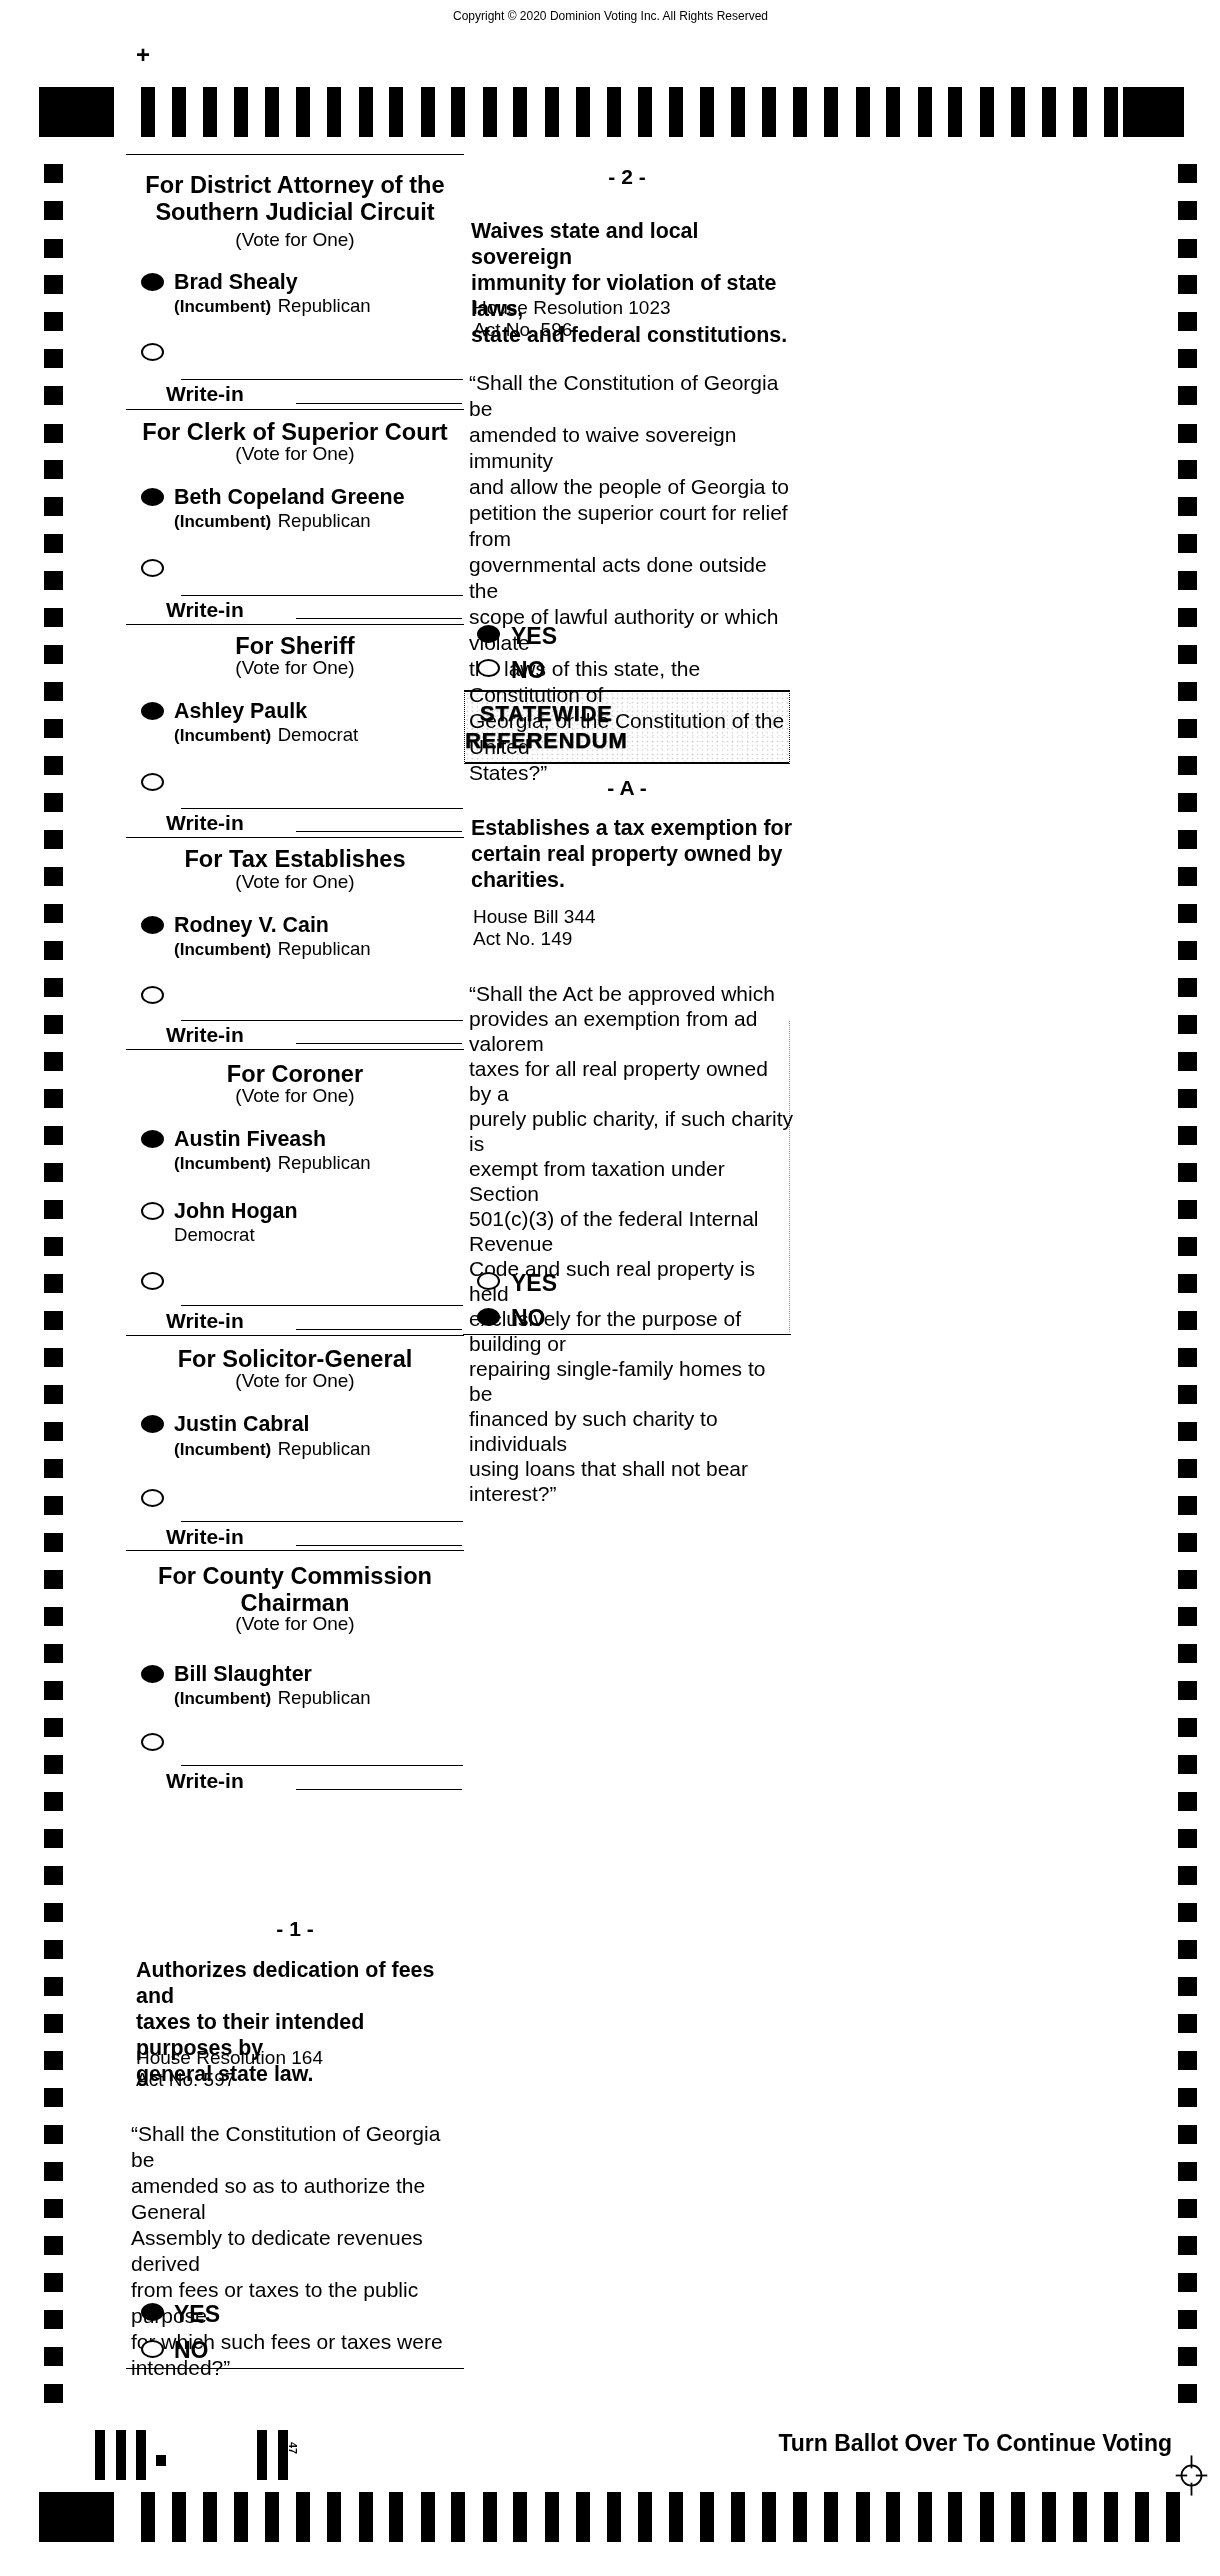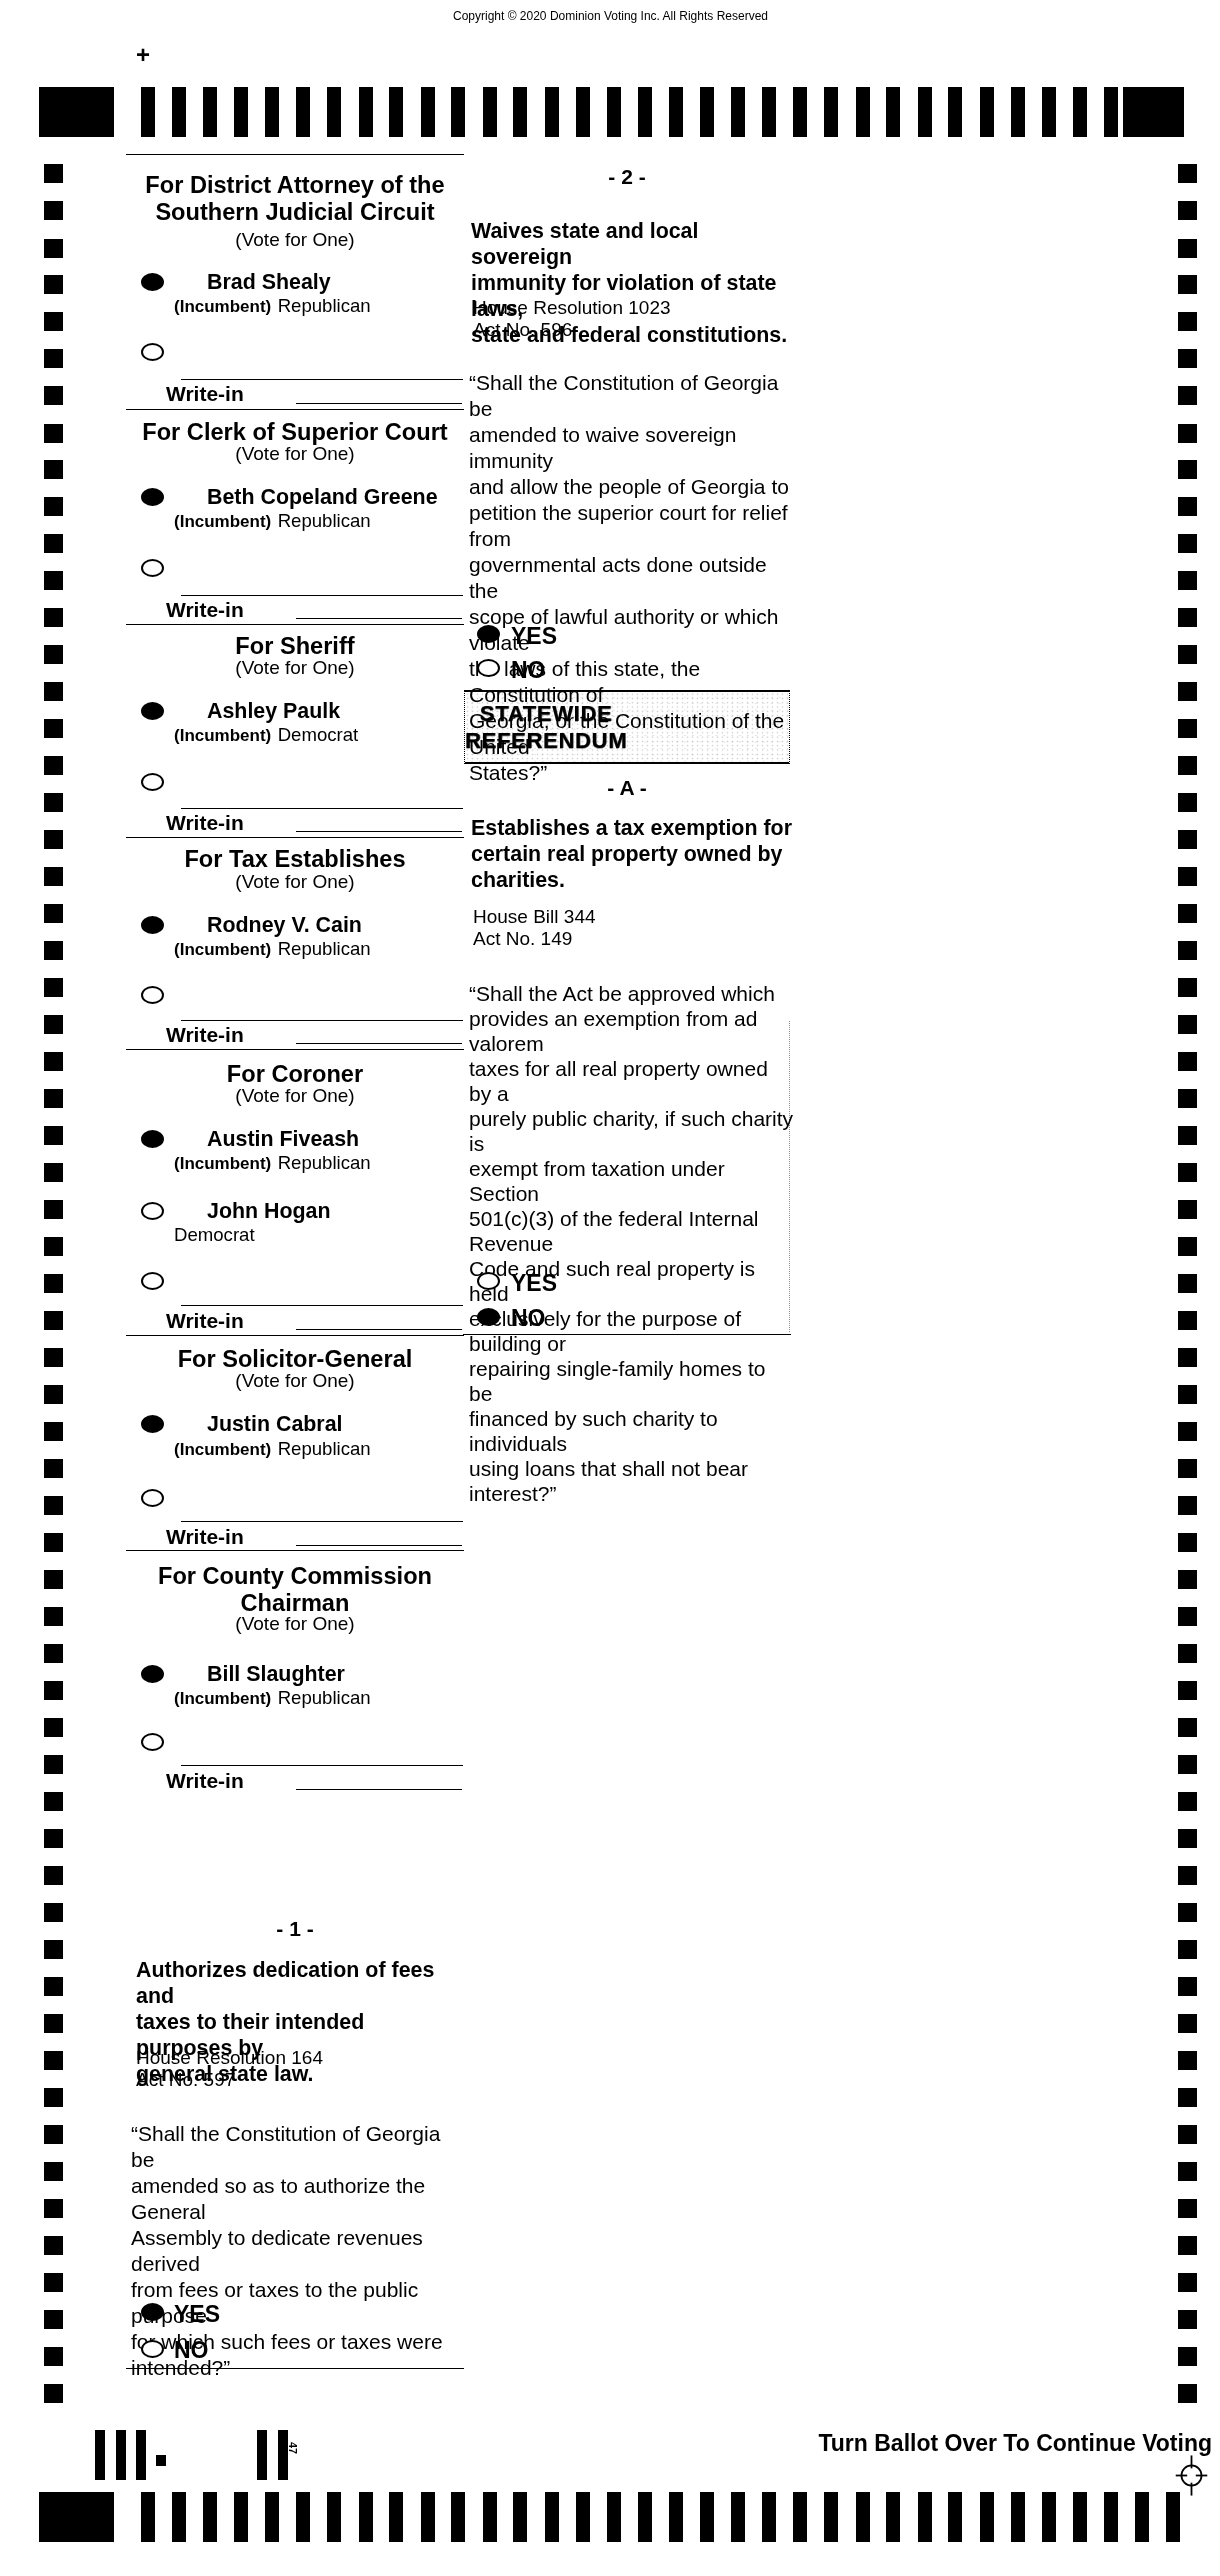--- a/index.html
+++ b/index.html
@@ -9,21 +9,21 @@
   }
   .abs{position:absolute;}
   .mark{position:absolute;background:#000;}
   .copyright{font-size:12px;text-align:center;}
   .plus{font-size:24px;font-weight:bold;}
   .rule{border-top:1.4px solid #000;}
   .title{font-weight:bold;font-size:23.6px;line-height:27px;text-align:center;white-space:pre-line;}
   .votefor{font-size:19px;text-align:center;}
   .bubble{width:23px;height:18px;border:2.1px solid #000;border-radius:50%;background:#fff;box-sizing:border-box;}
   .bubble.filled{background:#000;}
-  .cname{font-weight:bold;font-size:21.4px;white-space:nowrap;margin-left:33px;}
+  .cname{font-weight:bold;font-size:21.4px;white-space:nowrap;}
   .candmeta{font-size:18.6px;white-space:nowrap;}
   .qual{font-weight:bold;font-size:17px;}
   .party{margin-left:6.4px;}
   .qual:empty + .party{margin-left:0;}
   .wlabel{font-weight:bold;font-size:21px;}
   .wline,.wunder{border-top:1.4px solid #000;}
   .qnum{font-weight:bold;font-size:21px;text-align:center;}
   .qsummary{font-weight:bold;font-size:21.4px;line-height:26px;white-space:pre-line;}
   .qref{font-size:19px;line-height:22px;white-space:pre-line;}
   .qbody{font-size:21px;line-height:26px;white-space:pre-line;}
@@ -213,21 +213,21 @@
 financed by such charity to individuals
 using loans that shall not bear interest?”</div>
     <div class="abs bubble" style="left:477px;top:1272px;"></div>
     <div class="abs ynlabel" style="left:511px;top:1270px;">YES</div>
     <div class="abs bubble filled" style="left:477px;top:1308px;"></div>
     <div class="abs ynlabel" style="left:511px;top:1305px;">NO</div>
     <div class="abs rule" style="left:463px;top:1334px;width:328px;"></div>
     <div class="abs vdots" style="left:789px;top:1021px;height:311px;"></div>
   </div>
 
-  <div class="abs turnover" style="left:718px;top:2430px;width:494px;text-align:right;">Turn Ballot Over To Continue Voting</div>
+  <div class="abs turnover" style="left:678px;top:2430px;width:494px;text-align:right;">Turn Ballot Over To Continue Voting</div>
 
   <svg class="abs" style="left:1170px;top:2454px;" width="43" height="43" viewBox="0 0 60 60">
     <circle cx="30" cy="30" r="14" fill="none" stroke="#000" stroke-width="2.5"></circle>
     <line x1="30" y1="2" x2="30" y2="20" stroke="#000" stroke-width="2.5"></line>
     <line x1="30" y1="40" x2="30" y2="58" stroke="#000" stroke-width="2.5"></line>
     <line x1="8" y1="30" x2="24" y2="30" stroke="#000" stroke-width="2.5"></line>
     <line x1="36" y1="30" x2="52" y2="30" stroke="#000" stroke-width="2.5"></line>
   </svg>
 
   <div class="abs stubnum" style="left:299px;top:2442px;">47</div>

